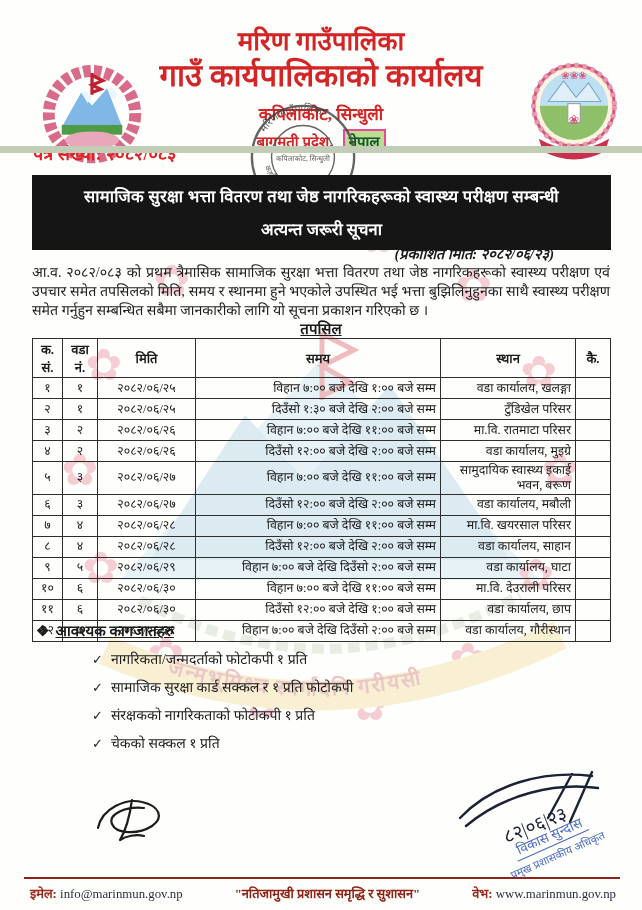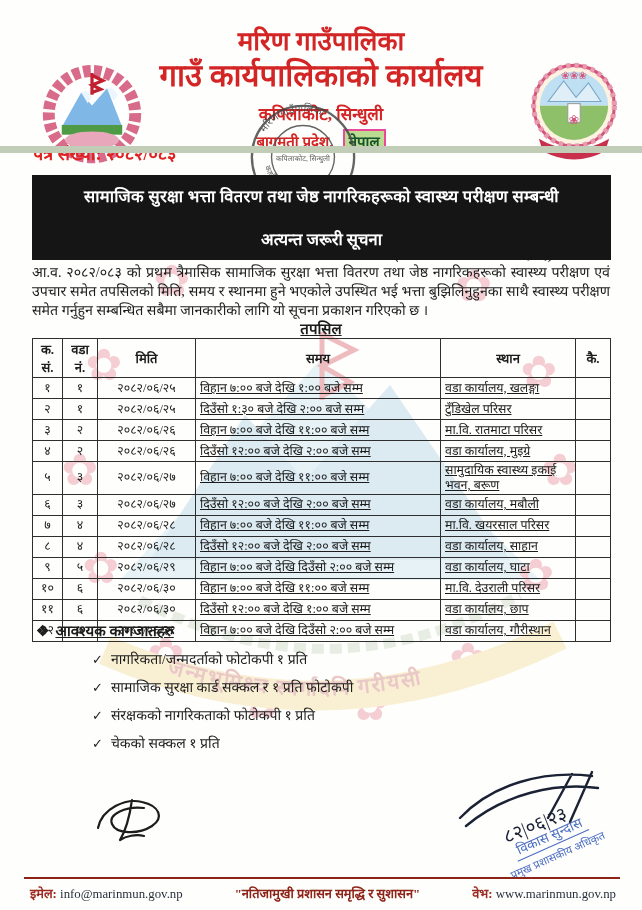--- a/index.html
+++ b/index.html
@@ -21,38 +21,38 @@
     padding:0 4px;color:#14532d;margin-left:6px;}
   .logo-left{position:absolute;left:36px;top:58px;}
   .logo-right{position:absolute;left:522px;top:56px;}
   .stamp{position:absolute;left:244px;top:98px;opacity:.85;}
   .letter-no{position:absolute;left:33px;top:141px;color:#e02222;font-weight:bold;font-size:18px;}
 
   
   .banner{position:absolute;left:32px;right:31px;top:175px;background:#151515;
     color:#fff;text-align:center;padding:9px 6px 10px;z-index:2;}
   .banner .l1{font-size:16.5px;font-weight:bold;letter-spacing:.3px;}
-  .banner .l2{font-size:16.5px;font-weight:bold;margin-top:20px;}
+  .banner .l2{font-size:16.5px;font-weight:bold;margin-top:10px;}
 
   .published{position:absolute;right:88px;top:243px;font-style:italic;font-weight:bold;font-size:14.5px;}
 
   .bodytext{position:absolute;left:32px;right:32px;top:263px;font-size:14.2px;
     line-height:19px;text-align:justify;}
 
   .tapsil{position:absolute;left:0;right:0;top:318px;text-align:center;
     font-weight:bold;font-size:15px;text-decoration:underline;}
 
   
   .tblwrap{position:absolute;left:32px;top:338px;width:578px;}
   table{border-collapse:collapse;width:578px;table-layout:fixed;background:transparent;}
   th,td{border:1.4px solid #2e2e2e;padding:1px 4px;vertical-align:middle;}
   th{font-size:13px;font-weight:bold;height:34px;}
   td{font-size:12.4px;height:18px;line-height:1.2;}
   .c-center{text-align:center;}
-  .c-left{text-align:left;text-decoration:underline;}
+  .c-left{text-align:right;}
 
   
   .checklist{position:absolute;left:36px;top:620px;}
   .cl-title{font-weight:bold;font-size:15px;}
   .cl-title .t{text-decoration:underline;margin-left:6px;}
   .cl-item{margin:9px 0 0 56px;font-size:14px;}
   .cl-item .chk{margin-right:8px;font-size:13px;color:#222;}
 
   .note{position:absolute;left:32px;right:30px;top:736px;font-style:italic;
     font-size:14.3px;line-height:22px;font-weight:500;}

